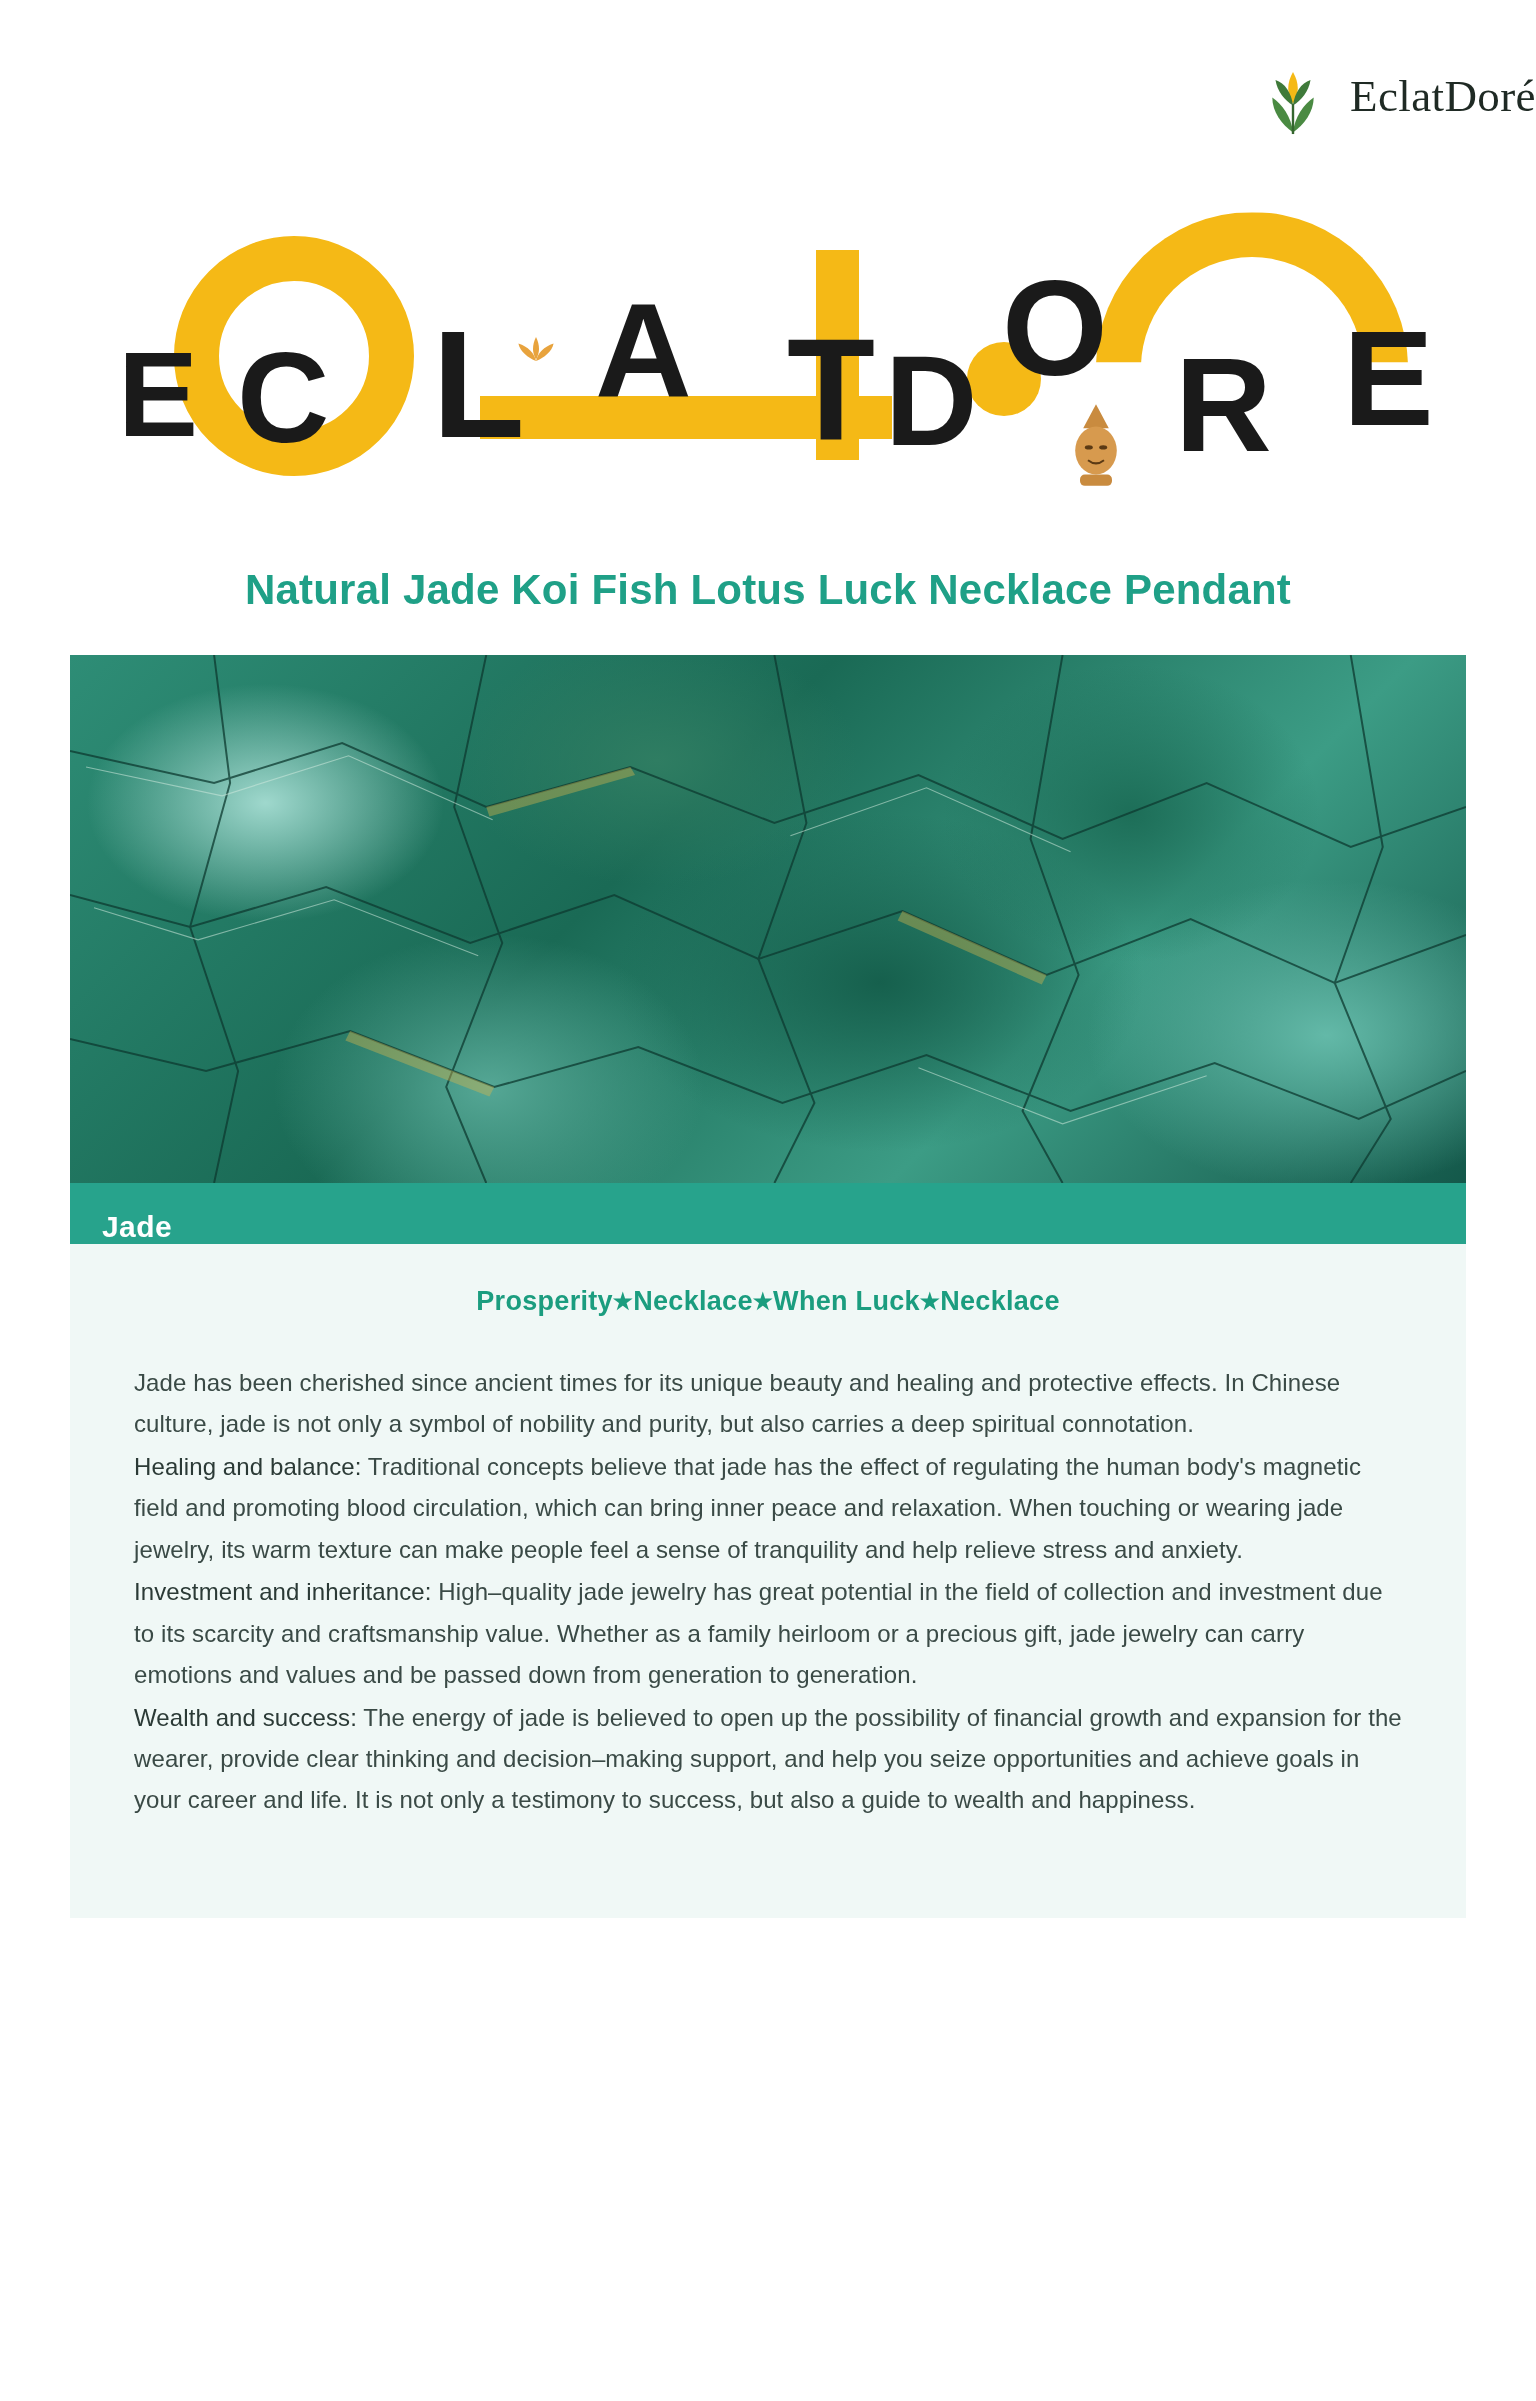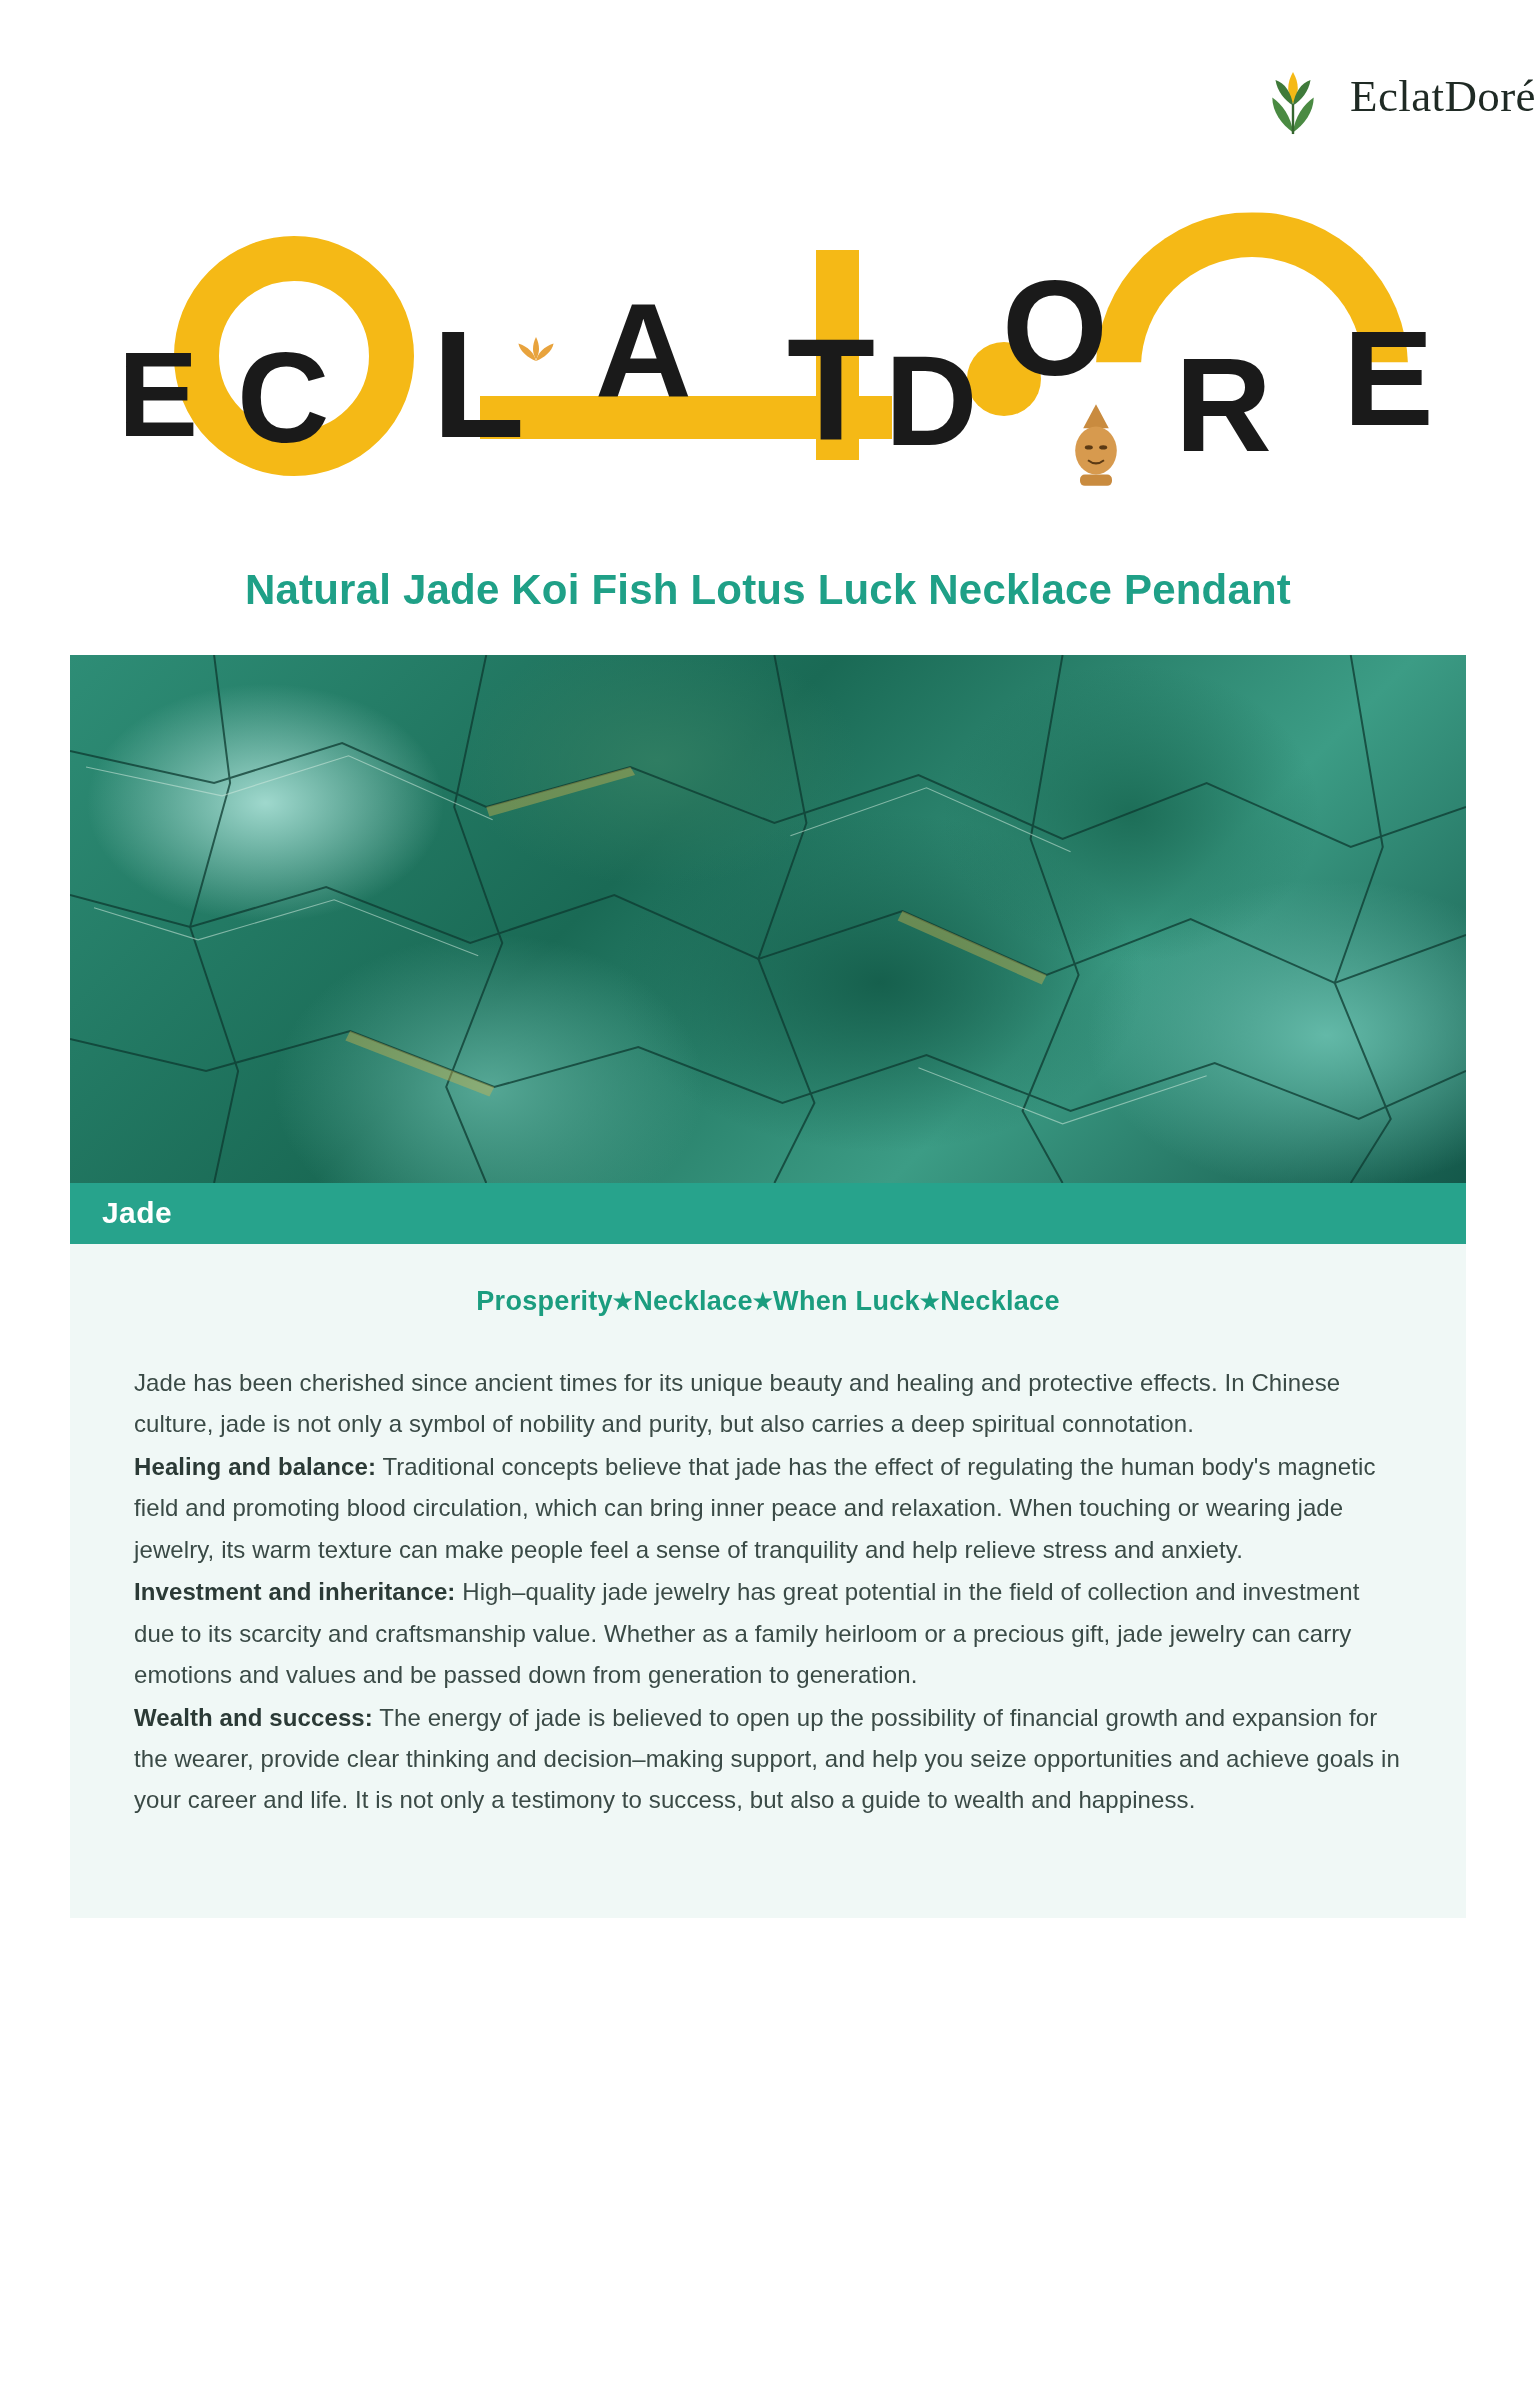--- a/index.html
+++ b/index.html
@@ -100,21 +100,21 @@
       radial-gradient(ellipse 336px 240px at 30% 82%, #55a795 0%, rgba(85,167,149,0) 64%),
       radial-gradient(ellipse 400px 256px at 58% 62%, #16604d 0%, rgba(22,96,77,0) 66%),
       linear-gradient(135deg, #2e8d76 0%, #1a6a55 40%, #3c9c85 70%, #14584a 100%);
   }
   .hero svg { position: absolute; inset: 0; }
   .hero-caption {
     width: 1396px;
     height: 61px;
     background: #27a38c;
     display: flex;
-    align-items: center;
+    align-items: flex-end;
     padding-left: 32px;
   }
   .hero-caption span {
     color: #ffffff;
     font-size: 30px;
     font-weight: 700;
     letter-spacing: 0.4px;
   }
 
   
@@ -136,21 +136,21 @@
   }
   .keywords .star { color: #1b9d7f; font-size: 22.4px; }
 
   .body-copy {
     color: #3a4a46;
     font-size: 24px;
     line-height: 1.72;
     letter-spacing: 0.1px;
   }
   .body-copy p { margin-bottom: 1.6px; }
-  .body-copy b { color: #2b3a36; font-weight: 700; }
+  .body-copy b { color: #2b3a36; font-weight: 400; }
 </style>
 </head>
 <body>
 
 <div class="page">
 
   <div class="brand">
     <div class="brand-mark">
       <svg width="86" height="86" viewBox="0 0 108 108">
         <path d="M54 20 C62 34 62 48 54 60 C46 48 46 34 54 20 Z" fill="#f5b916"></path>

